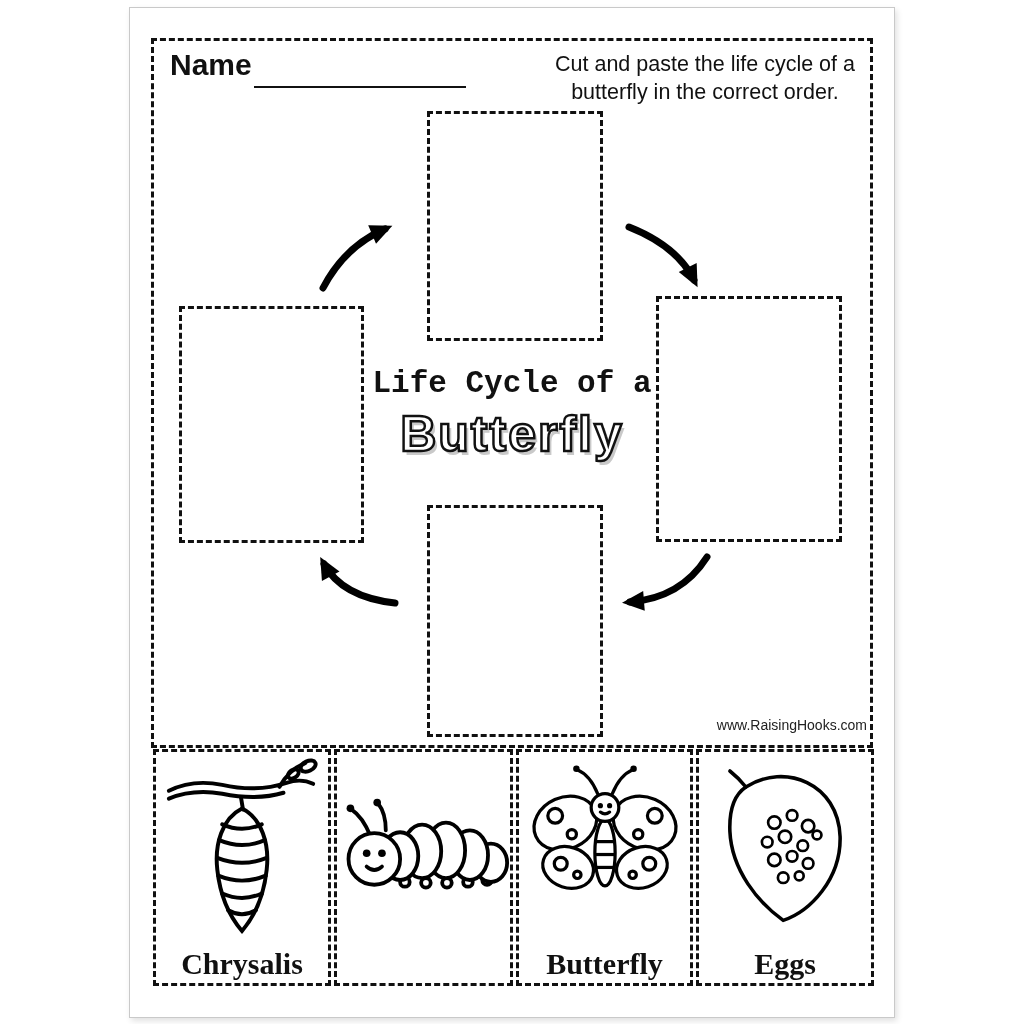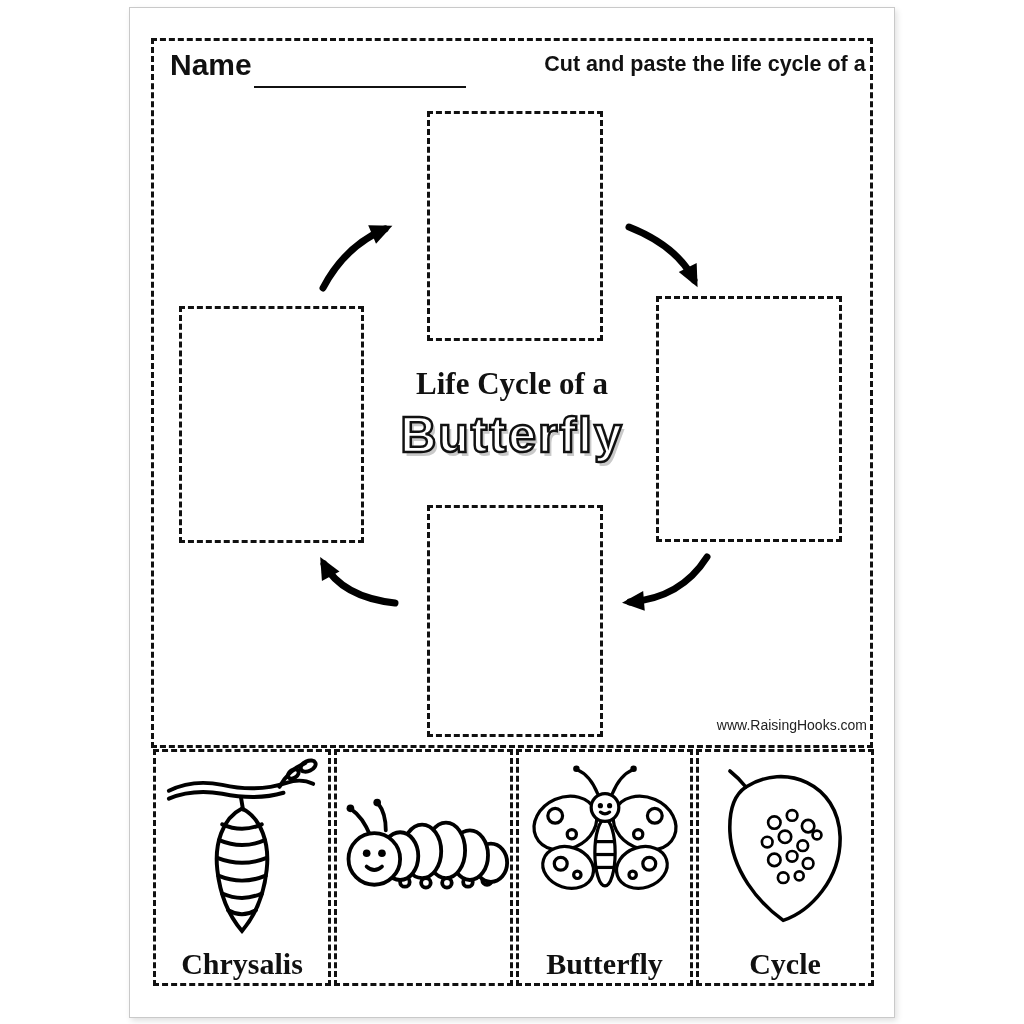--- a/index.html
+++ b/index.html
@@ -6,28 +6,28 @@
     font-family:"Liberation Sans",sans-serif;-webkit-font-smoothing:antialiased;}
   .stage{position:relative;width:1024px;height:1024px;background:#fff;overflow:hidden;}
   .page{position:absolute;left:129px;top:7px;width:764px;height:1009px;background:#fff;
     border:1px solid #c9c9c9;box-shadow:2px 3px 6px rgba(0,0,0,.12);}
   .main-border{position:absolute;left:21px;top:30px;width:716px;height:704px;
     border:3px dashed #111;}
   .name-label{position:absolute;left:40px;top:40px;font-size:30px;font-weight:600;color:#111;}
   .name-line{position:absolute;left:124px;top:46px;width:212px;height:32px;
     border-bottom:2.5px solid #111;}
   .instructions{position:absolute;left:400px;top:42px;width:350px;text-align:center;
-    font-size:21.5px;line-height:1.32;font-weight:700;color:#111;}
+    font-size:21.5px;line-height:1.32;font-weight:400;color:#111;}
   .drop-zone{position:absolute;border:3px dashed #111;background:transparent;}
   .dz-top{left:297px;top:103px;width:170px;height:224px;}
   .dz-left{left:49px;top:298px;width:179px;height:231px;}
   .dz-right{left:526px;top:288px;width:180px;height:240px;}
   .dz-bottom{left:297px;top:497px;width:170px;height:226px;}
   .title-block{position:absolute;left:222px;top:358px;width:320px;text-align:center;}
-  .title-line1{font-family:Liberation Serif, serif;font-weight:700;font-size:31px;color:#111;}
+  .title-line1{font-family:Liberation Mono, monospace;font-weight:700;font-size:31px;color:#111;}
   .title-line2{margin-top:4px;font-family:"Liberation Sans",sans-serif;font-weight:700;
     font-size:50px;letter-spacing:2px;color:#ffffff;
     -webkit-text-stroke:2.5px #111;text-shadow:3px 4px 0 #c9c9c9;}
   .arrows-svg{position:absolute;left:0;top:0;width:764px;height:1009px;pointer-events:none;}
   .website{position:absolute;right:27px;top:709px;font-size:14px;font-weight:500;color:#222;}
   .cutout{position:absolute;top:741px;height:237px;border:3px dashed #111;box-sizing:border-box;
     display:flex;flex-direction:column;align-items:center;justify-content:space-between;
     padding:5px 0 4px 0;background:#fff;text-align:right;}
   .co-1{left:23px;width:178px;}
   .co-2{left:204px;width:179px;}
@@ -43,20 +43,21 @@
 <div class="stage">
   <div class="page">
 
     <div class="main-border"></div>
 
     <div class="name-label">Name</div>
     <div class="name-line"></div>
 
     <div class="instructions">
       <div>Cut and paste the life cycle of a</div>
+      <div>butterfly in the correct order.</div>
     </div>
 
     <div class="drop-zone dz-top"></div>
     <div class="drop-zone dz-right"></div>
     <div class="drop-zone dz-bottom"></div>
     <div class="drop-zone dz-left"></div>
 
     <svg class="arrows-svg" viewBox="0 0 764 1009">
       <defs>
         <marker id="ah" markerWidth="26" markerHeight="26" refX="16" refY="13" orient="auto" markerUnits="userSpaceOnUse">
@@ -170,17 +171,17 @@
           <circle cx="90" cy="88" r="7"></circle>
           <circle cx="110" cy="98" r="6"></circle>
           <circle cx="126" cy="86" r="5"></circle>
           <circle cx="78" cy="114" r="7"></circle>
           <circle cx="98" cy="110" r="6"></circle>
           <circle cx="116" cy="118" r="6"></circle>
           <circle cx="88" cy="134" r="6"></circle>
           <circle cx="106" cy="132" r="5"></circle>
         </g>
       </svg>
-      <div class="cutout-label">Cycle</div>
+      <div class="cutout-label">Eggs</div>
     </div>
 
   </div>
 </div>
 
 </body></html>

